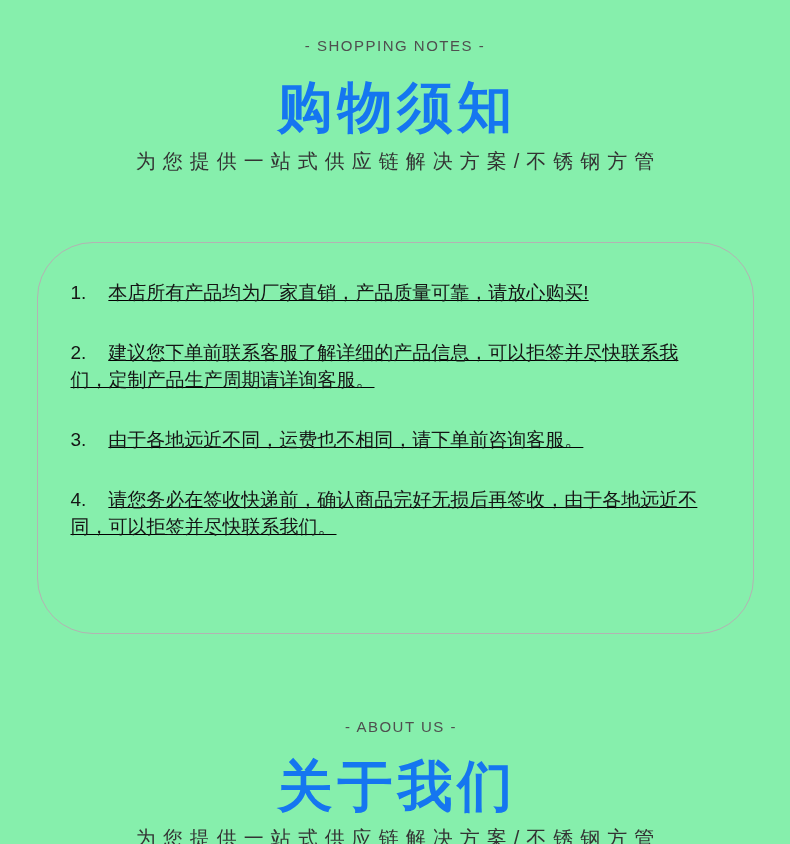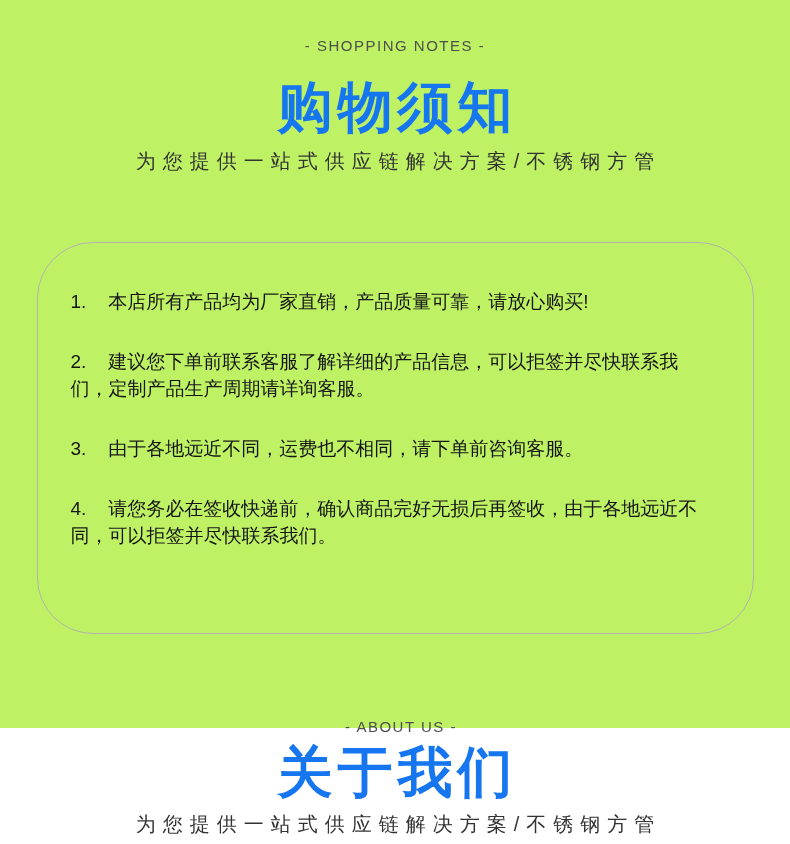--- a/index.html
+++ b/index.html
@@ -9,21 +9,21 @@
     --box-border:#b3b3b3;
   }
   *{margin:0;padding:0;box-sizing:border-box;}
   html,body{background:#ffffff;}
   body{
     width:790px;height:844px;
     overflow:hidden;
     font-family:"Liberation Sans","DejaVu Sans",sans-serif;
     background:#ffffff;
   }
-  .page{width:790px;height:728px;background:#bef264;}
+  .page{width:790px;height:844px;background:#86efac;}
   .eyebrow{
     text-align:center;
     font-size:15px;
     line-height:16px;
     color:var(--eyebrow);
     letter-spacing:1.5px;
     font-weight:400;
   }
   .big-title{
     text-align:center;
@@ -45,35 +45,36 @@
   }
   .sn-eyebrow{padding-top:38px;}
   .sn-title{margin-top:24px;}
   .sn-sub{margin-top:15px;}
   .notes-box{
     width:717px;
     height:392px;
     margin:71px auto 4px auto;
     border:1px solid var(--box-border);
     border-radius:56px;
-    padding:45px 41px 0 33px;
+    padding:36px 41px 0 33px;
+    text-decoration:underline;
   }
   .note-item{
     font-size:19px;
     line-height:27px;
     color:var(--body-text);
     margin-bottom:33px;
     text-align:left;
   }
   .note-num{
     display:inline-block;
     margin-right:22px;
   }
   .about-eyebrow{margin-top:85px;margin-left:12px;}
-  .about-title{margin-top:8px;}
+  .about-title{margin-top:22px;}
   .about-sub{margin-top:13px;}
 </style>
 </head>
 <body>
 
 <div class="page">
 
   <div class="eyebrow sn-eyebrow">- SHOPPING NOTES -</div>
 
   <h1 class="big-title sn-title">购物须知</h1>

